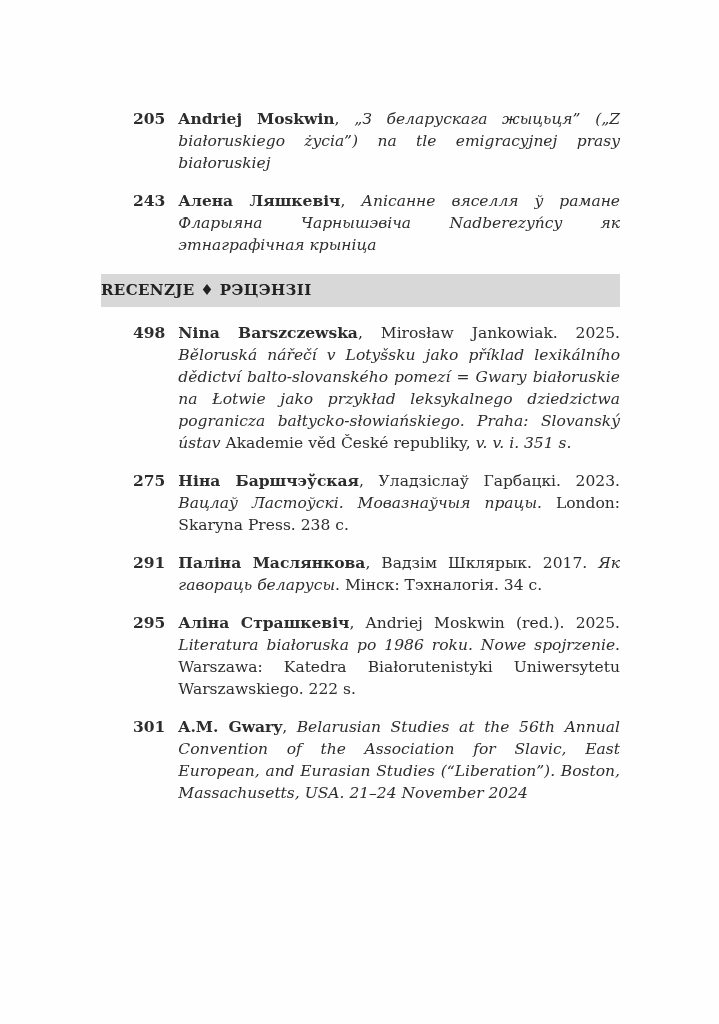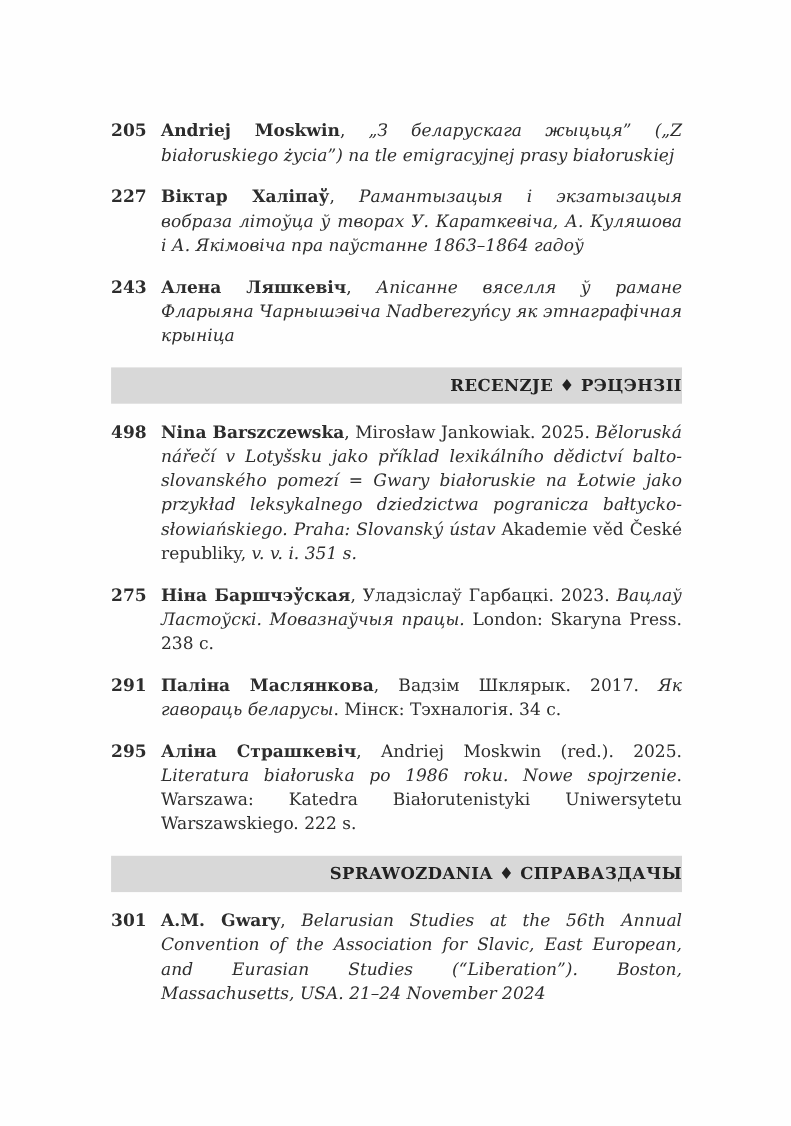--- a/index.html
+++ b/index.html
@@ -19,57 +19,54 @@
   .content {
     position: absolute;
     left: 101px;
     top: 108px;
     width: 519px;
     font-size: 15.5px;
     line-height: 22px;
   }
   .band {
     background: #d8d8d8;
-    text-align: right;
+    text-align: left;
     font-weight: bold;
     font-size: 15px;
     letter-spacing: 0.4px;
     padding: 5px 0 6px 0;
     margin: 18px 0 15px 0;
     color: #222222;
   }
   .entry {
     display: flex;
     margin-bottom: 16px;
   }
   .num {
     flex: 0 0 31px;
     margin-right: 13px;
     font-weight: bold;
     white-space: nowrap;
+    margin-left: 32px;
   }
   .body {
     flex: 1;
     text-align: justify;
   }
   .i { font-style: italic; }
   .b { font-weight: bold; margin-top: 36px; }
 </style>
 </head>
 <body>
 
 <div class="page">
   <div class="content">
       <div class="entry">
         <span class="num">205</span>
         <span class="body"><span class="b">Andriej Moskwin</span><span class="r">, </span><span class="i">„З беларускага жыцьця” („Z białoruskiego życia”) na tle emigracyjnej prasy białoruskiej</span></span>
-      </div>
-      <div class="entry">
-        <span class="num">227</span>
-        <span class="body"><span class="b">Віктар Халіпаў</span><span class="r">, </span><span class="i">Рамантызацыя і экзатызацыя вобраза літоўца ў творах У. Караткевіча, А. Куляшова і А. Якімовіча пра паўстанне 1863–1864 гадоў</span></span>
       </div>
       <div class="entry">
         <span class="num">243</span>
         <span class="body"><span class="b">Алена Ляшкевіч</span><span class="r">, </span><span class="i">Апісанне вяселля ў рамане Фларыяна Чарнышэвіча Nadberezyńcy як этнаграфічная крыніца</span></span>
       </div>
       <div class="band">RECENZJE ♦ РЭЦЭНЗІІ</div>
       <div class="entry">
         <span class="num">498</span>
         <span class="body"><span class="b">Nina Barszczewska</span><span class="r">, Mirosław Jankowiak. 2025. </span><span class="i">Běloruská nářečí v Lotyšsku jako příklad lexikálního dědictví balto-slovanského pomezí = Gwary białoruskie na Łotwie jako przykład leksykalnego dziedzictwa pogranicza bałtycko-słowiańskiego. Praha: Slovanský ústav </span><span class="r">Akademie věd České republiky, </span><span class="i">v. v. i. 351 s.</span></span>
       </div>
@@ -78,19 +75,18 @@
         <span class="body"><span class="b">Ніна Баршчэўская</span><span class="r">, Уладзіслаў Гарбацкі. 2023. </span><span class="i">Вацлаў Ластоўскі. Мовазнаўчыя працы. </span><span class="r">London: Skaryna Press. 238 с.</span></span>
       </div>
       <div class="entry">
         <span class="num">291</span>
         <span class="body"><span class="b">Паліна Маслянкова</span><span class="r">, Вадзім Шклярык. 2017. </span><span class="i">Як гавораць беларусы</span><span class="r">. Мінск: Тэхналогія. 34 с.</span></span>
       </div>
       <div class="entry">
         <span class="num">295</span>
         <span class="body"><span class="b">Аліна Страшкевіч</span><span class="r">, Andriej Moskwin (red.). 2025. </span><span class="i">Literatura białoruska po 1986 roku. Nowe spojrzenie</span><span class="r">. Warszawa: Katedra Białorutenistyki Uniwersytetu Warszawskiego. 222 s.</span></span>
       </div>
-      <div class="band">SPRAWOZDANIA ♦ СПРАВАЗДАЧЫ</div>
       <div class="entry">
         <span class="num">301</span>
         <span class="body"><span class="b">A.M. Gwary</span><span class="r">, </span><span class="i">Belarusian Studies at the 56th Annual Convention of the Association for Slavic, East European, and Eurasian Studies (“Liberation”). Boston, Massachusetts, USA. 21–24 November 2024</span></span>
       </div>
     </div>
 </div>
 
 </body></html>

